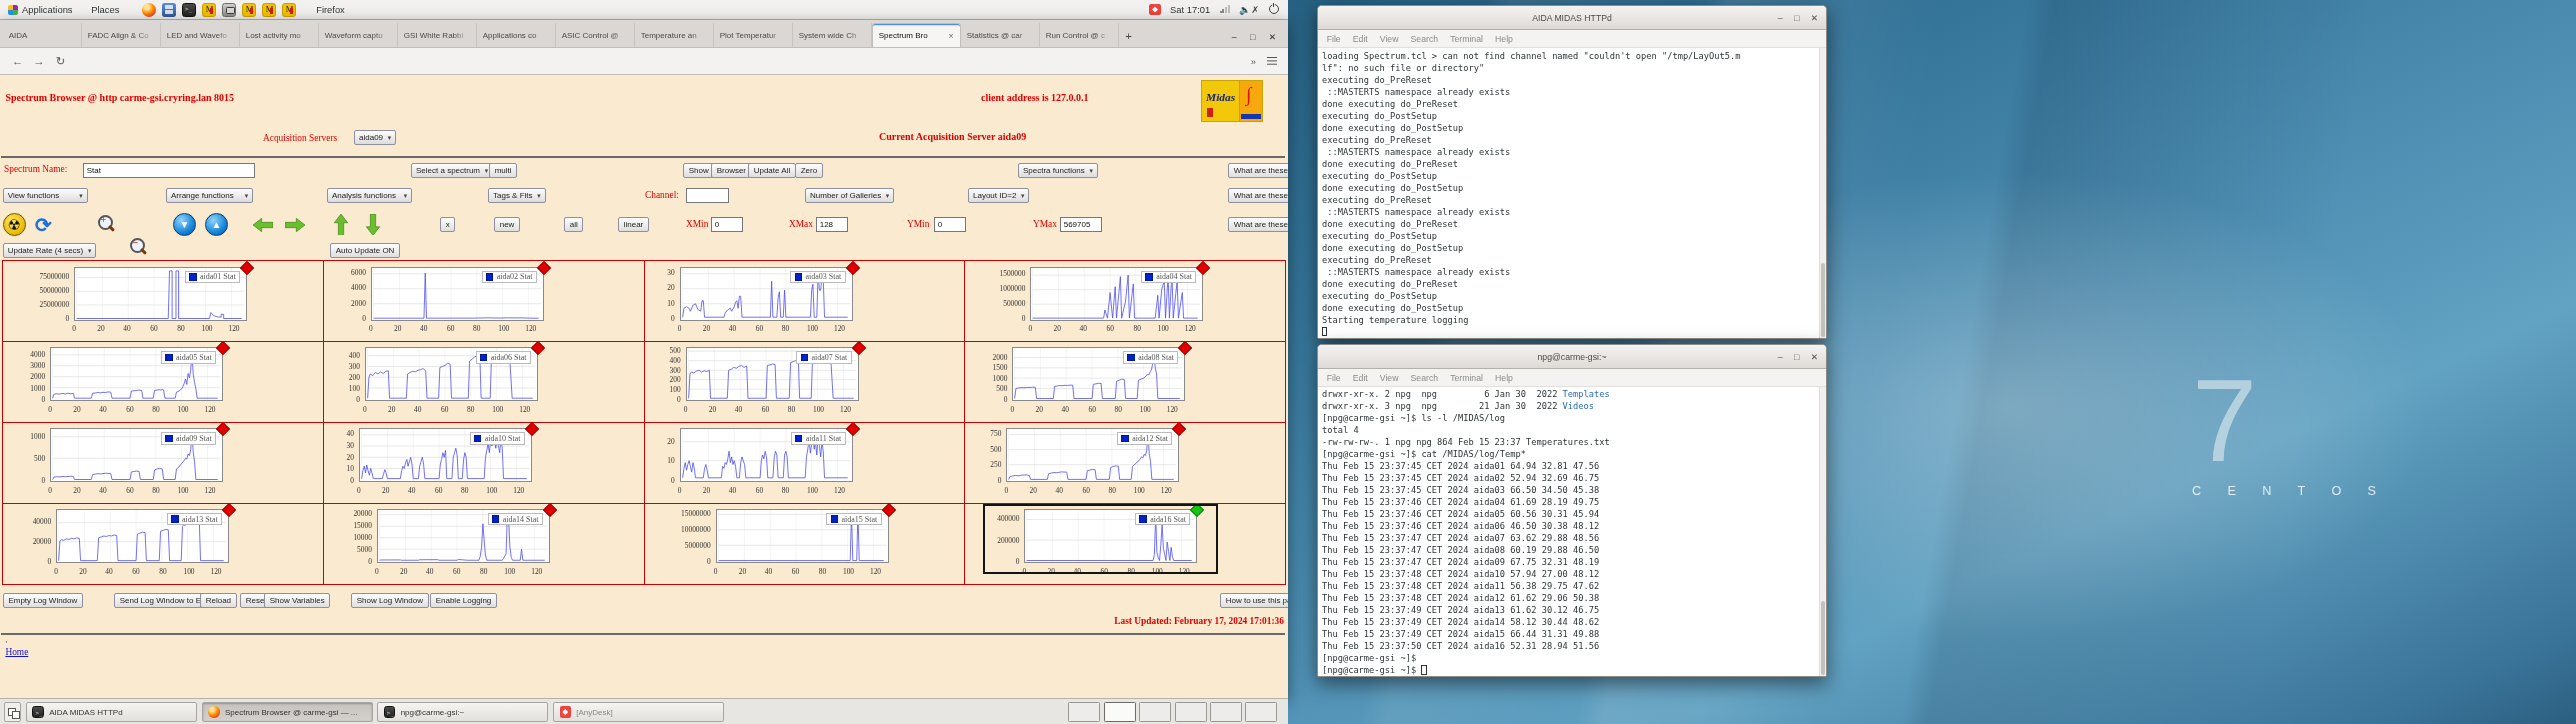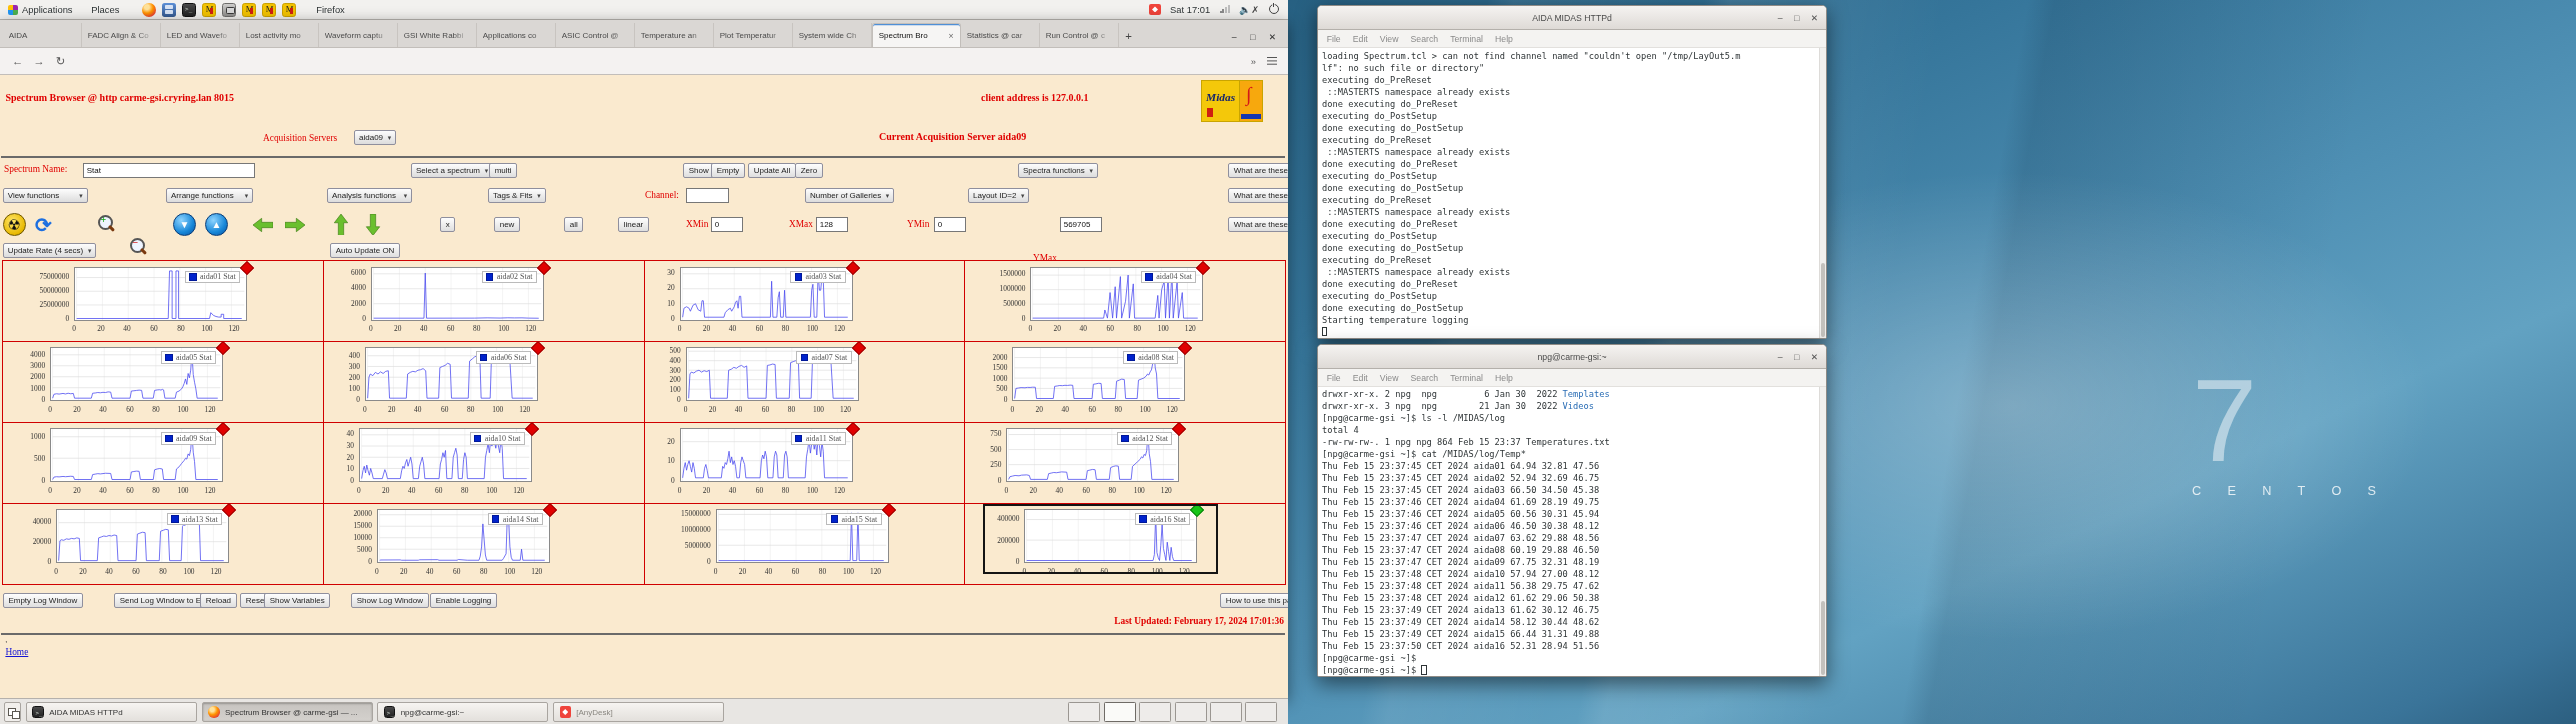--- a/index.html
+++ b/index.html
@@ -302,21 +302,21 @@
       <div class="hr1"></div>
 
       <div class="flabel red" style="left:4px; top:89px;">Spectrum Name:</div>
       <div class="inp" style="left:83px; top:88px; width:172px;">Stat</div>
       <div class="sel ctl" style="left:411px; top:88px;">
         <span>Select a spectrum</span>
           <span class="arr">▾</span>
       </div>
       <div class="btn ctl" style="left:489px; top:88px;">multi</div>
       <div class="btn ctl" style="left:683px; top:88px;">Show</div>
-      <div class="btn ctl" style="left:711px; top:88px;">Empty</div>
+      <div class="btn ctl" style="left:711px; top:88px;">Browser</div>
       <div class="btn ctl" style="left:748px; top:88px;">Update All</div>
       <div class="btn ctl" style="left:795px; top:88px;">Zero</div>
       <div class="sel ctl" style="left:1018px; top:88px;">
         <span>Spectra functions</span>
           <span class="arr">▾</span>
       </div>
       <div class="btn ctl" style="left:1228px; top:88px;">What are these?</div>
 
       <div class="sel ctl" style="left:2.7px; top:113px; width:85px; justify-content:space-between;">
         <span>View functions</span>
@@ -379,21 +379,21 @@
       <div class="btn ctl" style="left:440px; top:142px;">x</div>
       <div class="btn ctl" style="left:494px; top:142px;">new</div>
       <div class="btn ctl" style="left:564px; top:142px;">all</div>
       <div class="btn ctl" style="left:618px; top:142px;">linear</div>
       <div class="flabel red" style="left:686px; top:144px;">XMin</div>
       <div class="inp" style="left:711px; top:142px; width:32px;">0</div>
       <div class="flabel red" style="left:789px; top:144px;">XMax</div>
       <div class="inp" style="left:816px; top:142px; width:32px;">128</div>
       <div class="flabel red" style="left:907px; top:144px;">YMin</div>
       <div class="inp" style="left:934px; top:142px; width:32px;">0</div>
-      <div class="flabel red" style="left:1033px; top:144px;margin-top:34px;">YMax</div>
+      <div class="flabel red" style="left:1033px; top:144px;">YMax</div>
       <div class="inp" style="left:1060px; top:142px; width:42px;">569705</div>
       <div class="btn ctl" style="left:1228px; top:142px;">What are these?</div>
 
       <div class="sel ctl" style="left:2.7px; top:168px;">
         <span>Update Rate (4 secs)</span>
           <span class="arr">▾</span>
       </div>
       <div class="btn ctl" style="left:330px; top:168px;">Auto Update ON</div>
 
       <div class="plot-grid" id="plot-grid">

